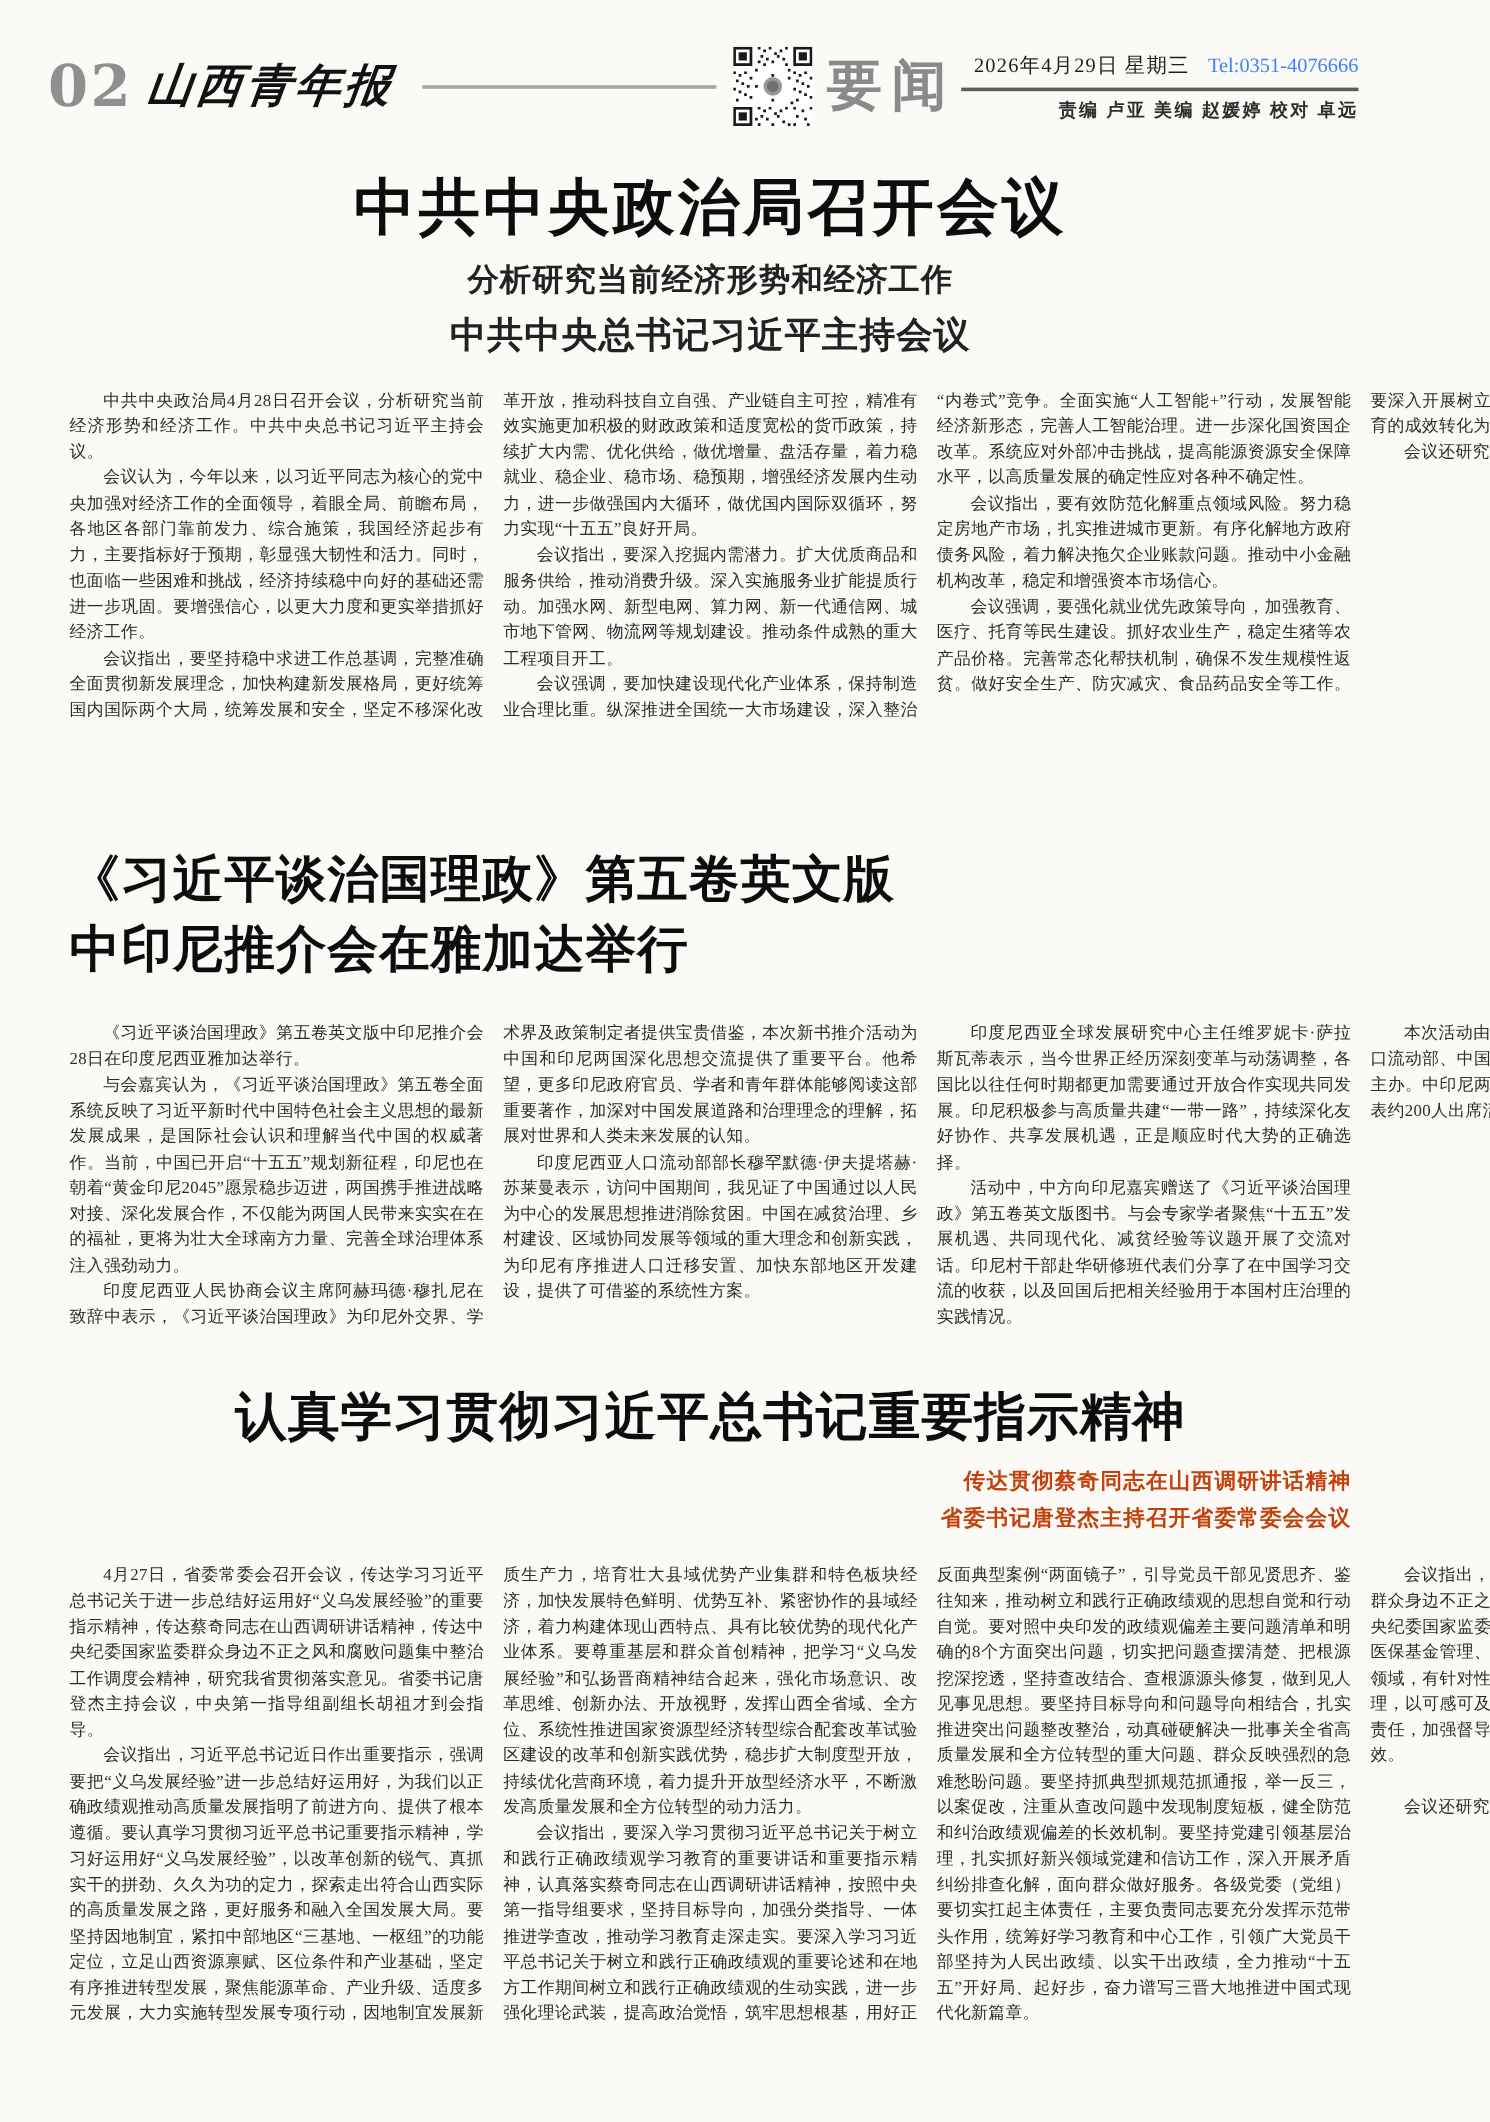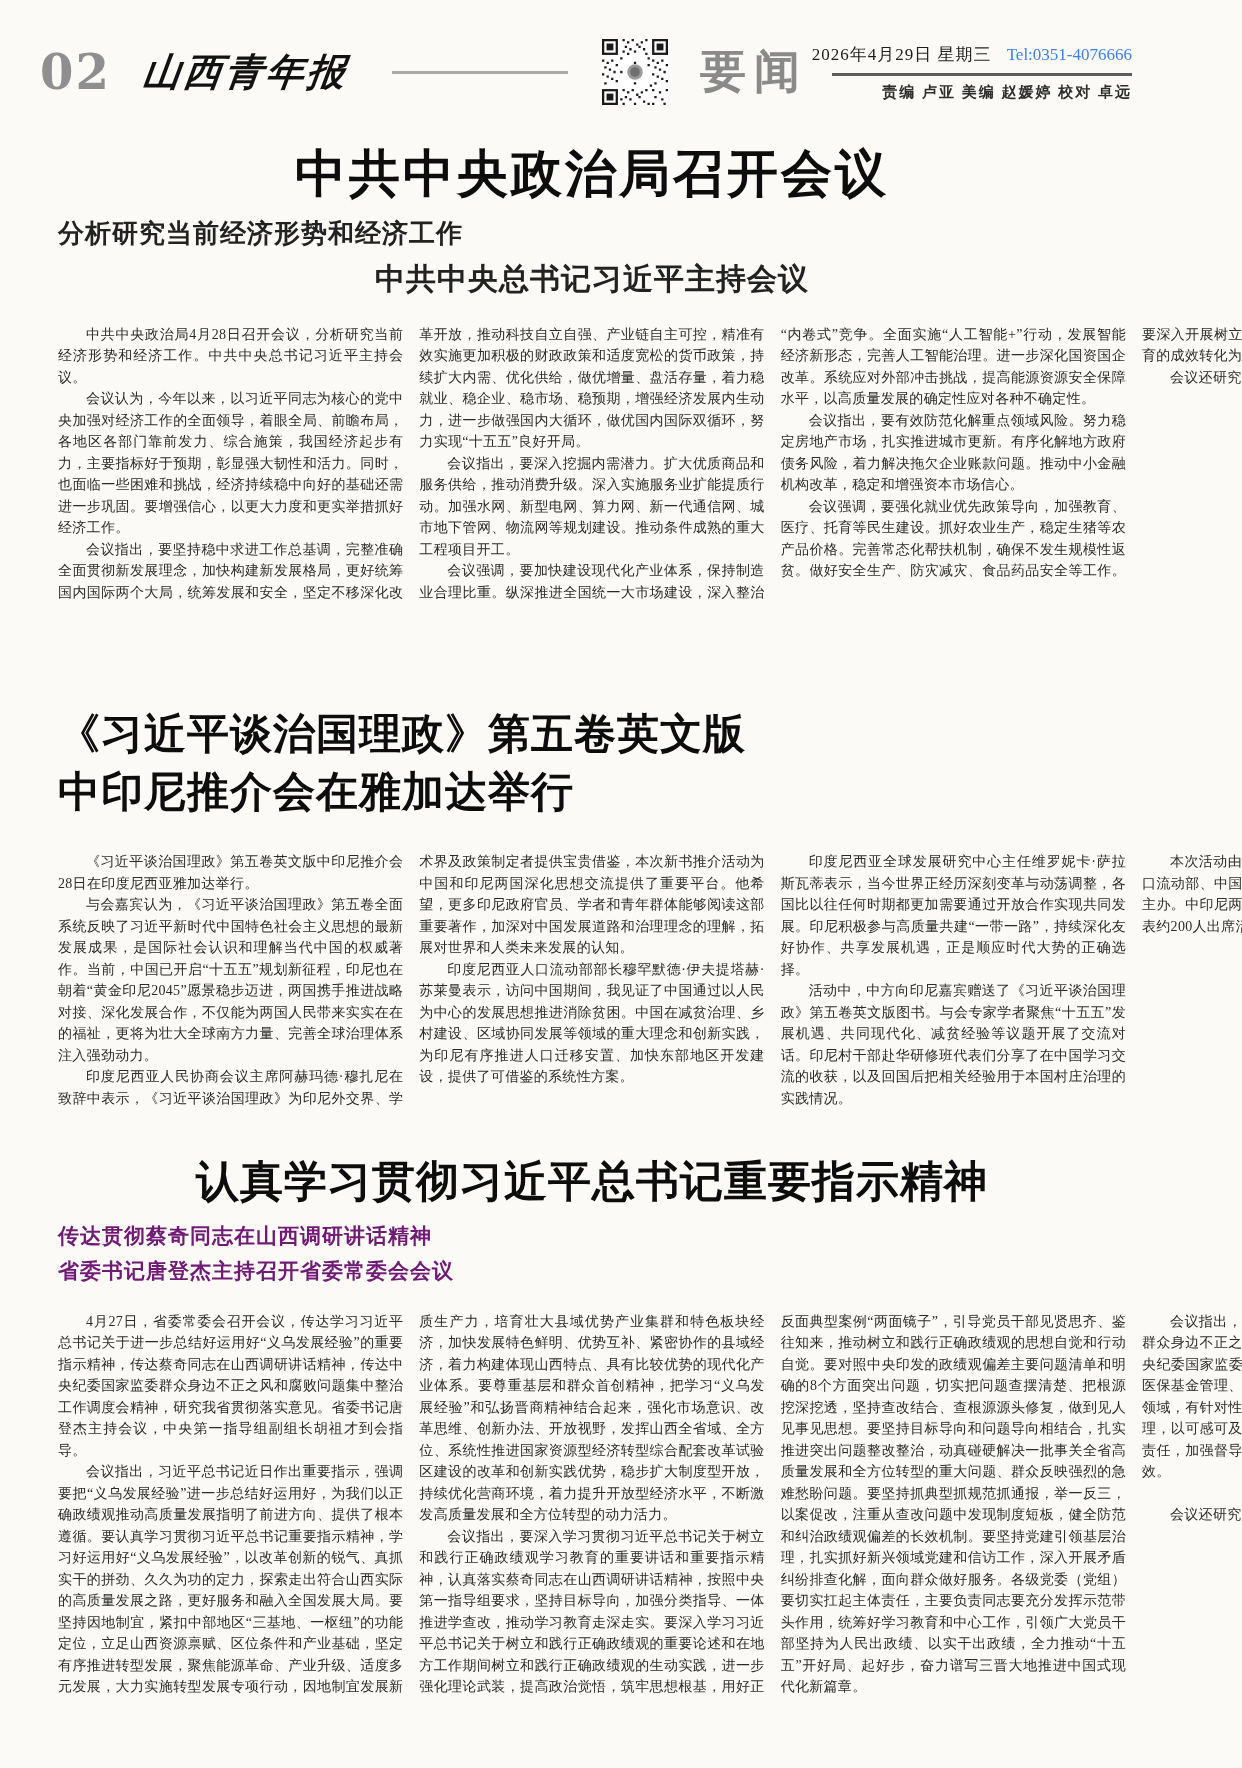--- a/index.html
+++ b/index.html
@@ -3,21 +3,21 @@
 <meta charset="utf-8">
 <style>
   html,body{margin:0;padding:0;background:#e8e8e6;}
   .page{
     width:1242px;height:1768px;background:#fbfaf7;position:relative;overflow:hidden;
     font-family:"Liberation Serif","DejaVu Serif",serif;color:#222;margin:0 auto;
   }
   
   .masthead{
     position:absolute;top:34px;left:40px;right:110px;height:76px;
-    display:flex;align-items:center;gap:20px;
+    display:flex;align-items:center;
   }
   .pagenum{
     font-size:48px;font-weight:bold;color:#8f8f8f;
     font-family:"DejaVu Serif","Liberation Serif",serif;line-height:1;margin-right:12px;letter-spacing:2px;
   }
   .brand{
     font-size:38px;font-weight:bold;font-style:italic;color:#121212;
     transform:skewX(-7deg);letter-spacing:3px;white-space:nowrap;line-height:1;margin-right:10px;
   }
   .rule-left{flex:1;height:3px;background:#a8a8a8;margin:0 14px;align-self:center;}
@@ -28,39 +28,39 @@
   }
   .hright{flex:1.35;display:flex;flex-direction:column;min-width:300px;}
   .dateline{align-self:flex-end;font-size:17px;color:#1d1d1d;margin-bottom:7px;letter-spacing:1px;white-space:nowrap;}
   .dateline .tel{color:#3b82f6;margin-left:10px;letter-spacing:0;}
   .hrule-right{width:100%;height:3px;background:#5d5d5d;}
   .staffline{align-self:flex-end;font-size:15px;font-weight:bold;color:#2e2e2e;margin-top:7px;letter-spacing:2px;white-space:nowrap;}
   
   main{padding:148px 116px 0 58px;}
   .article h1{margin:0;text-align:center;font-weight:bold;color:#0d0d0d;}
   .a1 h1{font-size:51px;line-height:1.05;letter-spacing:3px;}
-  .a1 .sub1{font-size:26px;font-weight:bold;margin:14px 0 0;letter-spacing:1px;}
+  .a1 .sub1{font-size:26px;font-weight:bold;text-align:center;margin:14px 0 0;letter-spacing:1px;}
   .a1 .sub2{
     font-size:30px;font-weight:bold;text-align:center;margin:8px 0 0;
     font-family:"Liberation Sans","DejaVu Sans",sans-serif;letter-spacing:1px;
   }
   .cols{
     column-count:3;column-gap:16px;column-fill:auto;
     text-align:justify;font-size:14px;line-height:21.5px;color:#2b2b2b;letter-spacing:.3px;
   }
   .para{margin:0;text-indent:2em;}
   .byline{margin:0;text-indent:0;text-align:right;font-weight:bold;color:#0d0d0d;padding-right:8px;}
   .a1 .cols{margin-top:24px;height:298px;}
   .a2{margin-top:84px;}
   .a2 .hl{font-size:42px;line-height:1.38;font-weight:bold;color:#0d0d0d;letter-spacing:1px;}
   .a2 .cols{margin-top:30px;height:276px;}
   .a3{margin-top:28px;}
   .a3 h1{font-size:43px;line-height:1.1;letter-spacing:1px;margin-top:31px;}
   .a3 .subgroup{margin-top:16px;}
-  .subline{margin:7px 0;text-align:left;font-size:21px;font-weight:bold;color:#701a75;letter-spacing:1px;}
+  .subline{margin:7px 0;text-align:right;font-size:18px;font-weight:bold;color:#c2410c;letter-spacing:1px;}
   .a3 .cols{margin-top:26px;height:392px;}
 </style>
 </head>
 <body>
 
 <div class="page">
 
   <header class="masthead">
     <div class="pagenum">02</div>
     <div class="brand">山西青年报</div>

